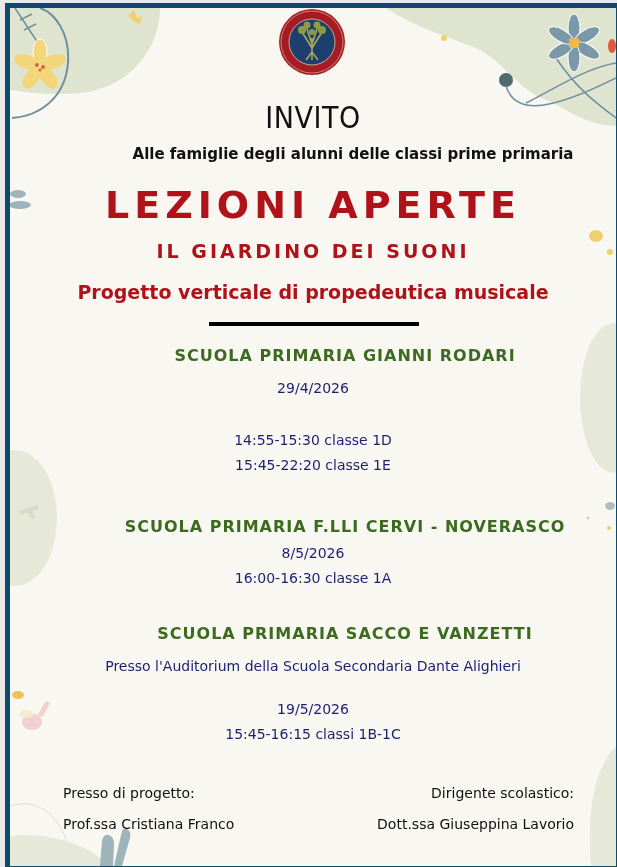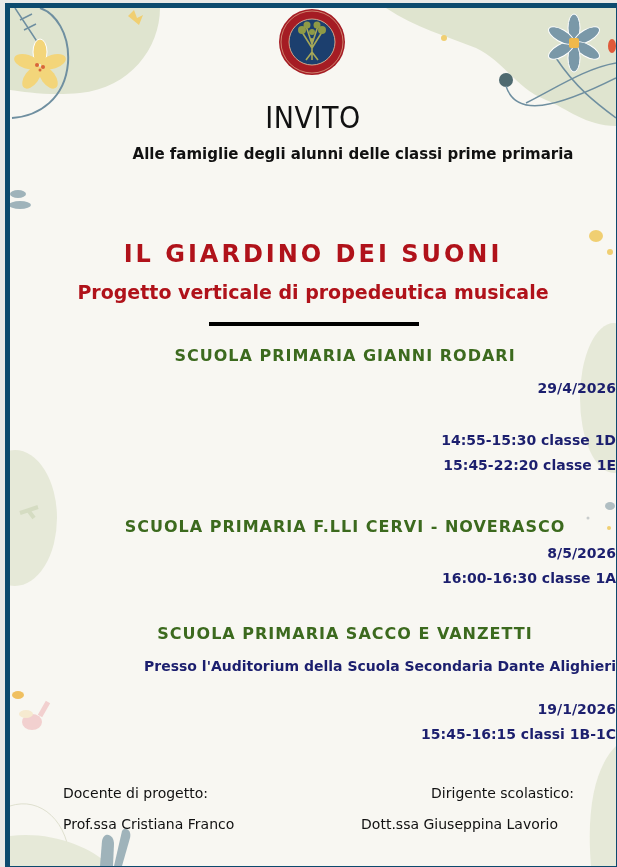--- a/index.html
+++ b/index.html
@@ -7,25 +7,25 @@
   .page {
     position: absolute; left: 5px; top: 3px; width: 606px; height: 858px;
     background: #f8f7f2; border: 5px solid #0c4a6e; overflow: hidden;
   }
   .deco { position: absolute; pointer-events: none; }
   .center { position: absolute; left: 0; width: 100%; text-align: center; }
   .logo { position: absolute; left: 268px; top: 0px; width: 68px; height: 68px; }
   .t-invito { top: 92px; font-size: 30px; color: #111; font-family: "DejaVu Sans Condensed", "DejaVu Sans", sans-serif; letter-spacing: 0.5px; }
   .t-sub { top: 137px; font-size: 15px; color: #111; font-weight: bold; padding-left: 40px; }
   .t-lez { top: 175px; font-size: 38px; color: #b0121a; font-weight: bold; letter-spacing: 5px; }
-  .t-giard { top: 232px; font-size: 24px; color: #b0121a; font-weight: bold; letter-spacing: 3px; }
+  .t-giard { top: 232px; font-size: 19px; color: #b0121a; font-weight: bold; letter-spacing: 3px; }
   .t-prog { top: 273px; font-size: 19px; color: #b0121a; font-weight: bold; }
   .rule { position: absolute; left: 199px; top: 314px; width: 210px; height: 4px; background: #000; }
   .school { font-size: 16px; color: #3c6a1e; font-weight: bold; letter-spacing: 1px; padding-left: 32px; }
-  .sched { font-size: 14px; color: #1c1f6e; font-weight: bold; text-align: right; }
+  .sched { font-size: 14px; color: #1c1f6e; font-weight: normal; }
   .foot { position: absolute; font-size: 14px; color: #111; }
 </style>
 </head>
 <body>
 
 <div class="page">
 
   <svg class="deco" style="left:0;top:0" width="160" height="120" viewBox="0 0 160 120">
     <path d="M0,0 L150,0 C150,40 120,80 70,85 C40,88 15,84 0,82 Z" fill="#dfe4cf"></path>
     <path d="M2,110 C30,108 55,90 58,55 C60,25 45,5 30,0" fill="none" stroke="#6f8fa0" stroke-width="2"></path>
@@ -110,35 +110,36 @@
     <path d="M34,52 L34,30 M34,40 L24,24 M34,40 L44,24 M34,36 L28,18 M34,36 L40,18 M28,52 L34,44 L40,52" stroke="#a6a858" stroke-width="1.6" fill="none"></path>
     <circle cx="24" cy="22" r="4" fill="#8e9a46"></circle>
       <circle cx="44" cy="22" r="4" fill="#8e9a46"></circle>
     <circle cx="29" cy="17" r="3.5" fill="#8e9a46"></circle>
       <circle cx="39" cy="17" r="3.5" fill="#8e9a46"></circle>
     <circle cx="34" cy="24" r="3" fill="#8e9a46"></circle>
   </svg>
 
   <div class="center t-invito">INVITO</div>
   <div class="center t-sub">Alle famiglie degli alunni delle classi prime primaria</div>
+  <div class="center t-lez">LEZIONI APERTE</div>
   <div class="center t-giard">IL GIARDINO DEI SUONI</div>
   <div class="center t-prog">Progetto verticale di propedeutica musicale</div>
   <div class="rule"></div>
 
   <div class="center school" style="top:338px">SCUOLA PRIMARIA GIANNI RODARI</div>
   <div class="center sched" style="top:372px">29/4/2026</div>
   <div class="center sched" style="top:424px">14:55-15:30 classe 1D</div>
   <div class="center sched" style="top:449px">15:45-22:20 classe 1E</div>
 
   <div class="center school" style="top:509px">SCUOLA PRIMARIA F.LLI CERVI - NOVERASCO</div>
   <div class="center sched" style="top:537px">8/5/2026</div>
   <div class="center sched" style="top:562px">16:00-16:30 classe 1A</div>
 
   <div class="center school" style="top:616px">SCUOLA PRIMARIA SACCO E VANZETTI</div>
   <div class="center sched" style="top:650px">Presso l'Auditorium della Scuola Secondaria Dante Alighieri</div>
-  <div class="center sched" style="top:693px">19/1/2026</div>
+  <div class="center sched" style="top:693px">19/5/2026</div>
   <div class="center sched" style="top:718px">15:45-16:15 classi 1B-1C</div>
 
-  <div class="foot" style="left:53px;top:777px">Docente di progetto:</div>
+  <div class="foot" style="left:53px;top:777px">Presso di progetto:</div>
   <div class="foot" style="left:53px;top:808px">Prof.ssa Cristiana Franco</div>
   <div class="foot" style="right:42px;top:777px;text-align:center">Dirigente scolastico:</div>
-  <div class="foot" style="right:58px;top:808px;text-align:right">Dott.ssa Giuseppina Lavorio</div>
+  <div class="foot" style="right:42px;top:808px;text-align:right">Dott.ssa Giuseppina Lavorio</div>
 </div>
 
 </body></html>

